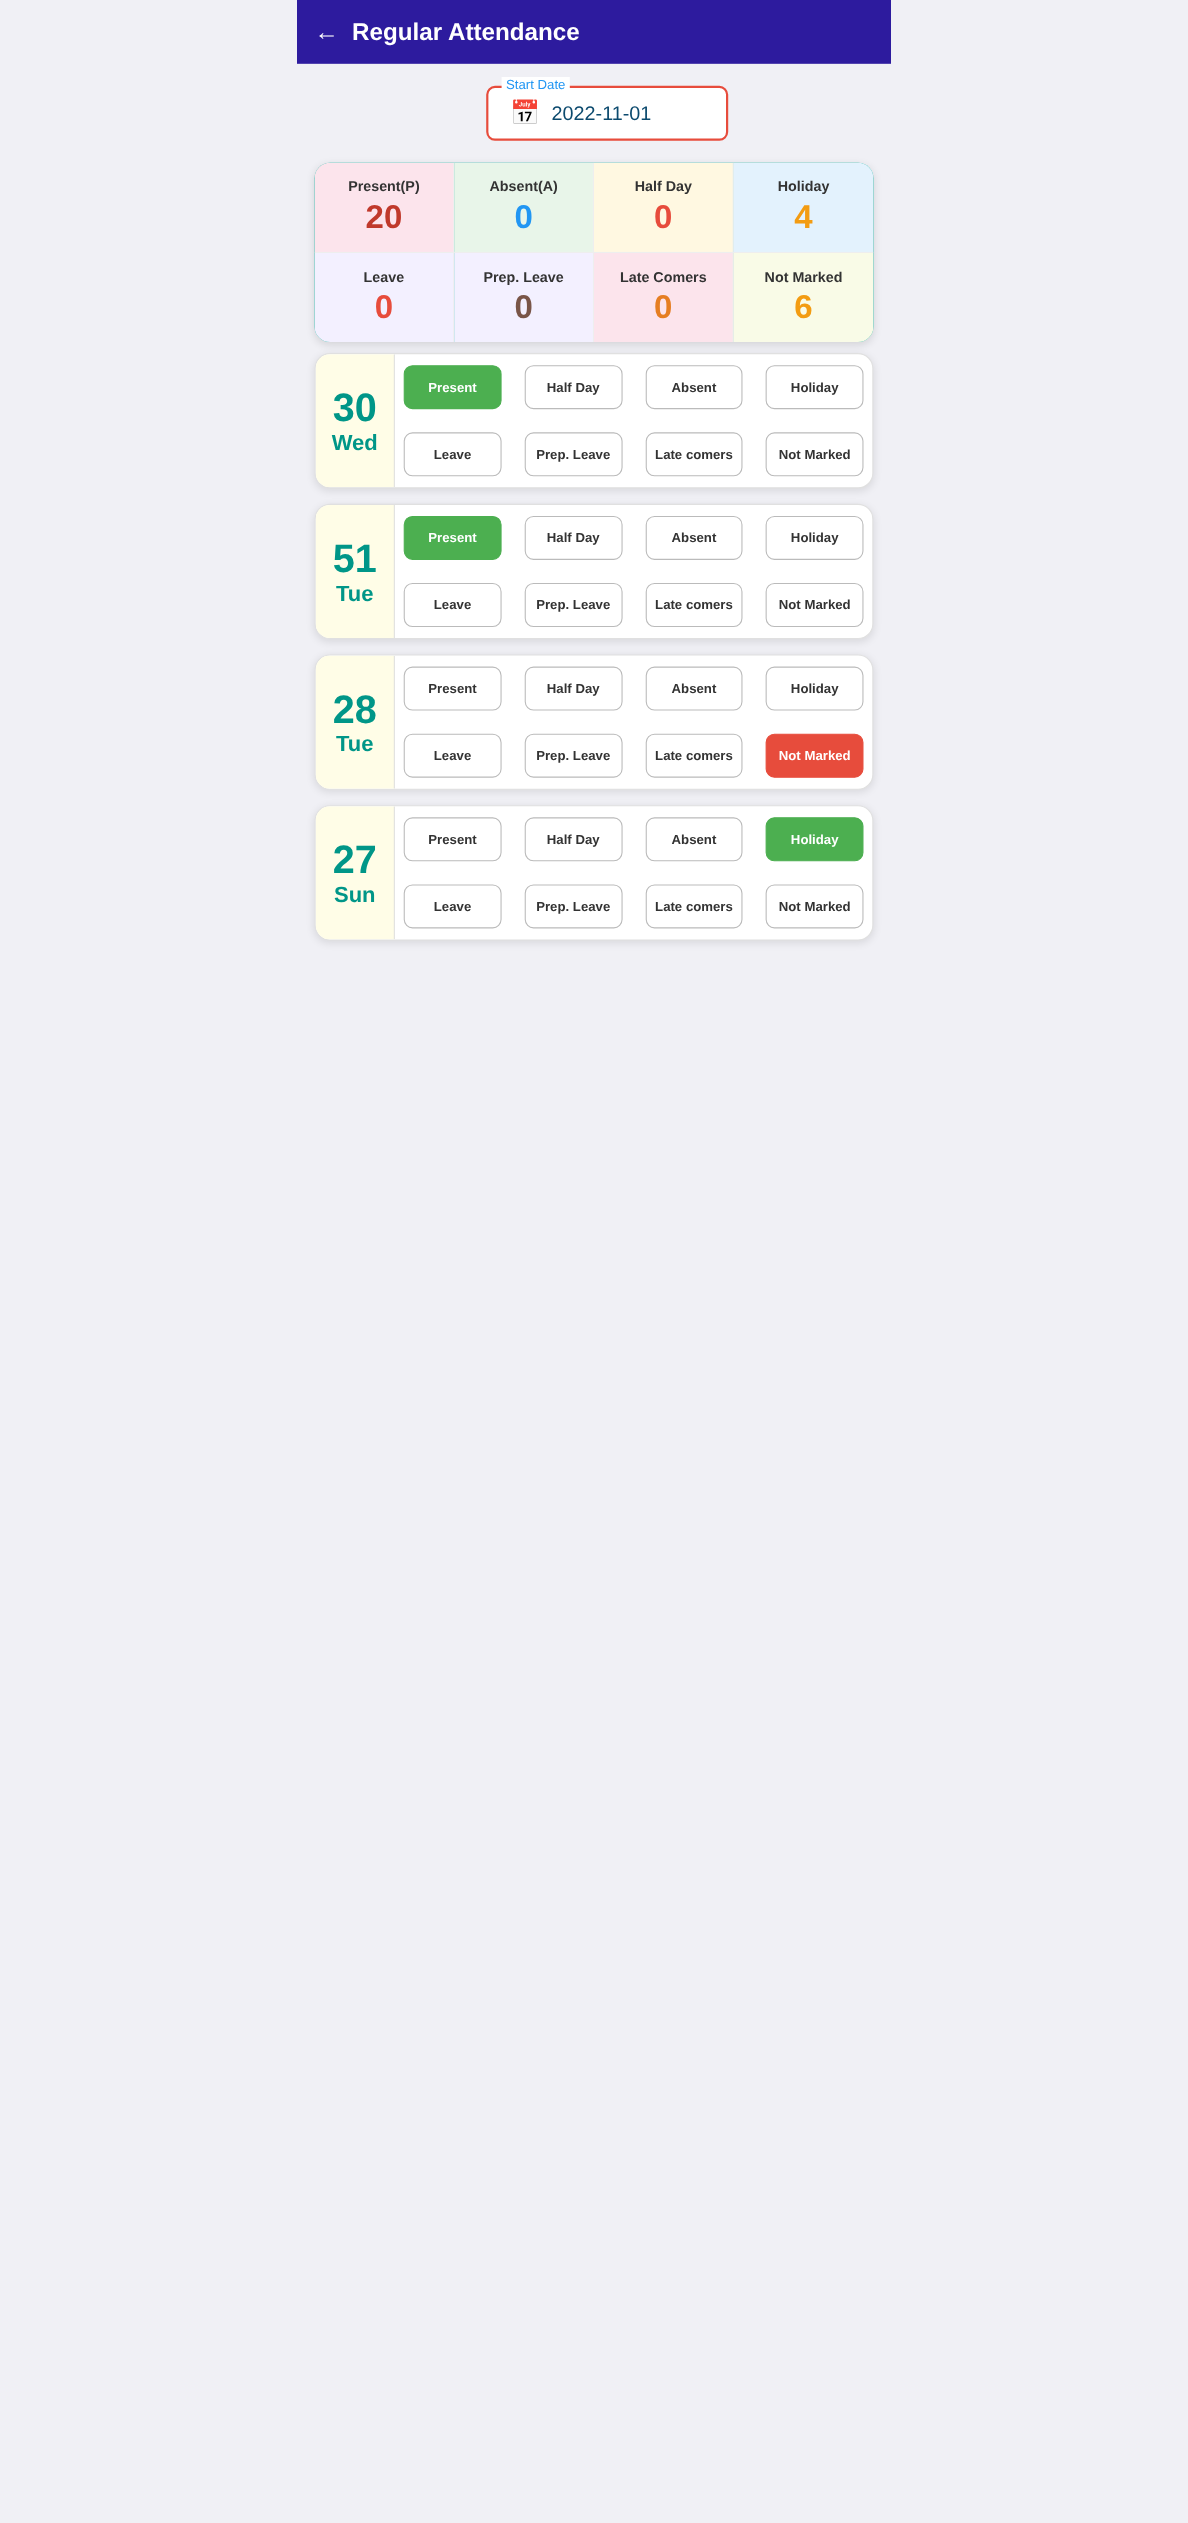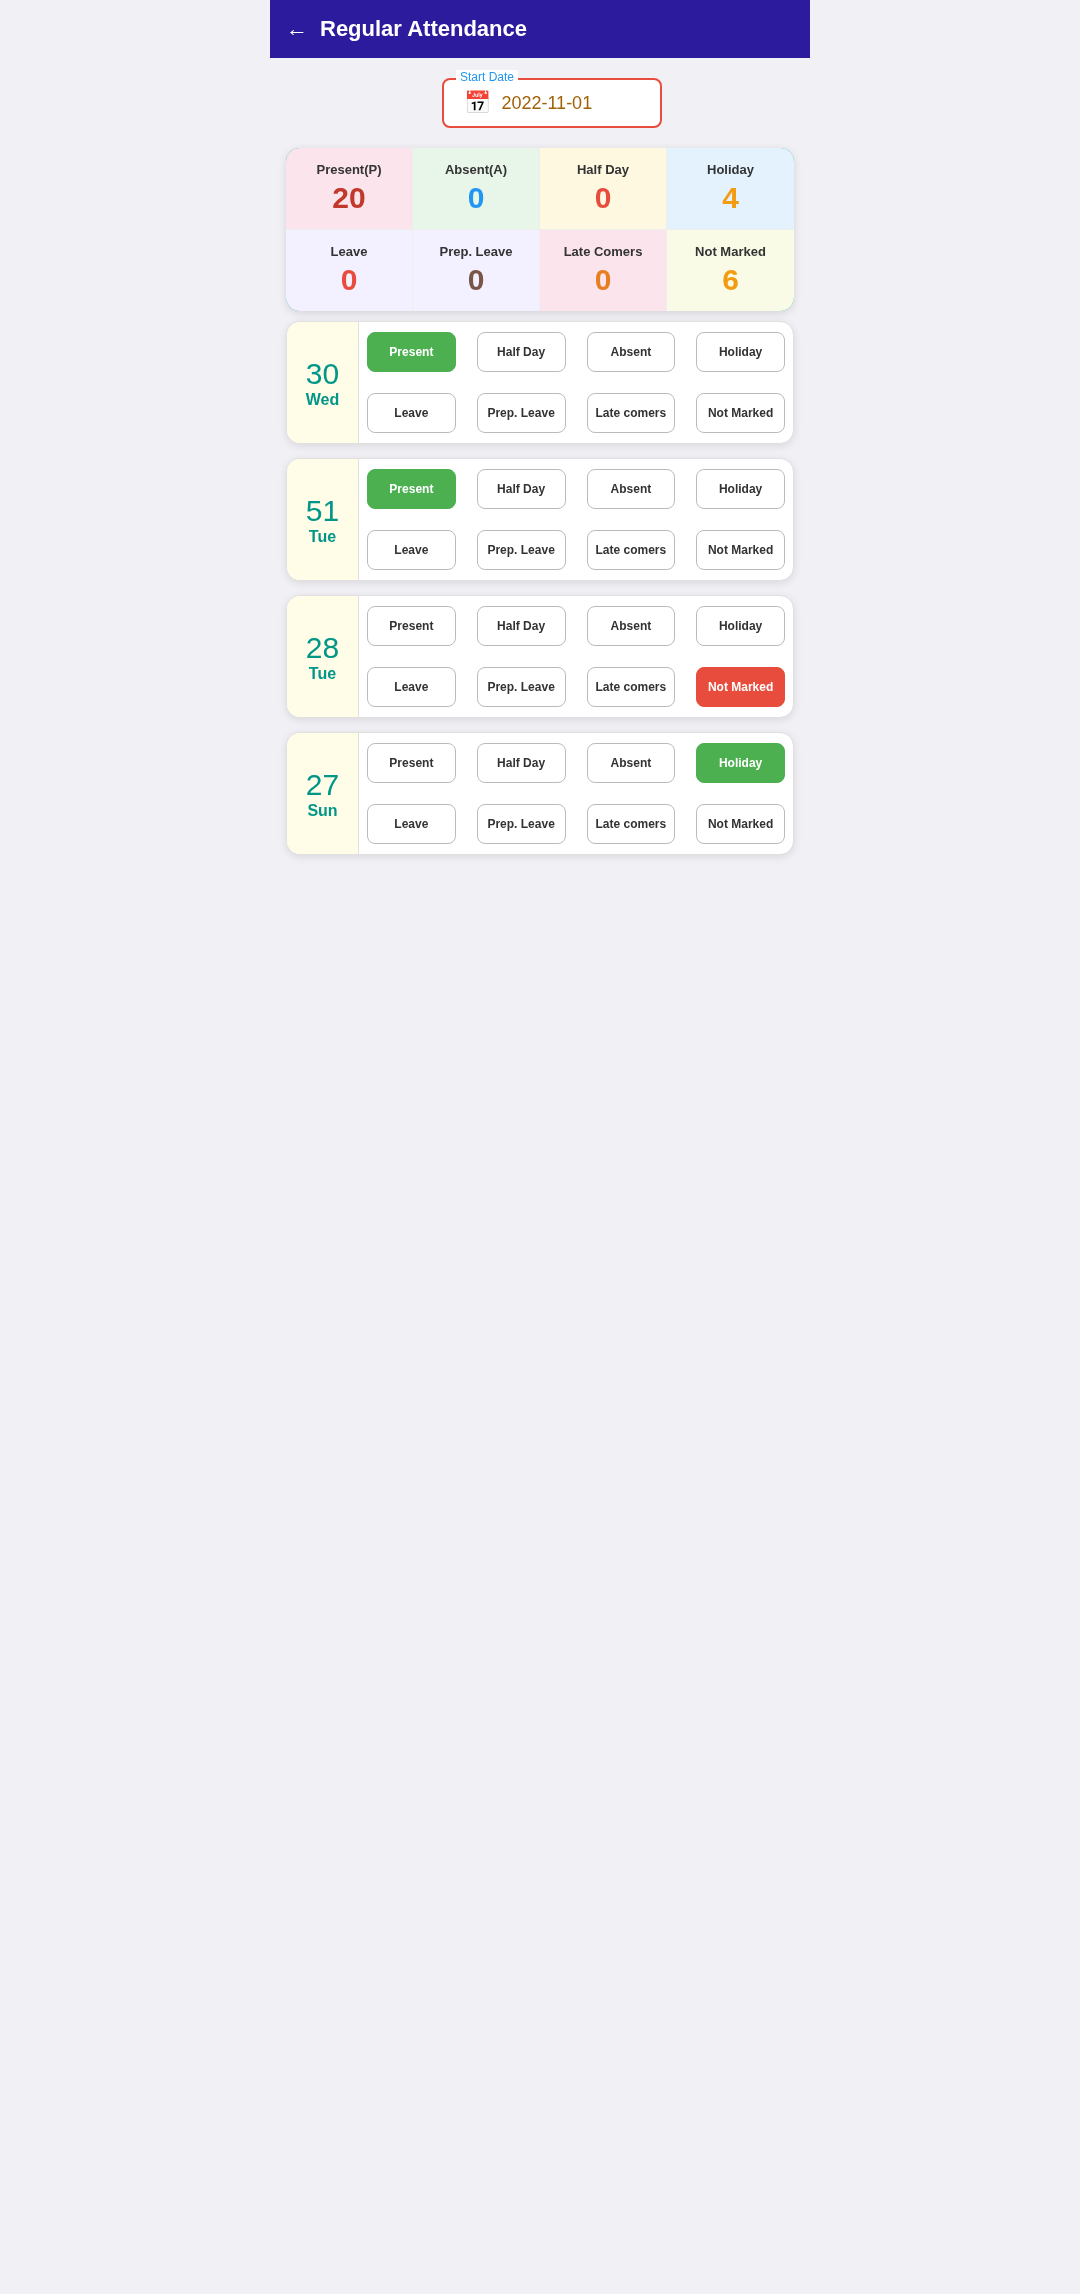--- a/index.html
+++ b/index.html
@@ -61,21 +61,21 @@
       padding: 0 4px;
       color: #2196f3;
       font-size: 12px;
     }
     .calendar-icon {
       color: #2196f3;
       font-size: 22px;
     }
     .date-value {
       font-size: 18px;
-      color: #a16207;
+      color: #0c4a6e;
     }
 
     
     .summary-card {
       margin: 10px 16px;
       background: #14b8a6;
       border-radius: 14px;
       box-shadow: 0 2px 8px rgba(0,0,0,0.12);
       overflow: hidden;
     }
@@ -146,26 +146,26 @@
       background: #fffde7;
       min-width: 72px;
       display: flex;
       flex-direction: column;
       align-items: center;
       justify-content: center;
       padding: 16px 8px;
       border-right: 1px solid #e0e0e0;
     }
     .day-number {
-      font-size: 30px;
-      font-weight: 400;
+      font-size: 36px;
+      font-weight: 700;
       color: #009688;
     }
     .day-name {
-      font-size: 16px;
+      font-size: 20px;
       font-weight: 600;
       color: #009688;
     }
     .day-buttons {
       flex: 1;
       display: grid;
       grid-template-columns: 1fr 1fr 1fr 1fr;
       gap: 21px;
       padding: 10px 8px;
       align-items: center;

